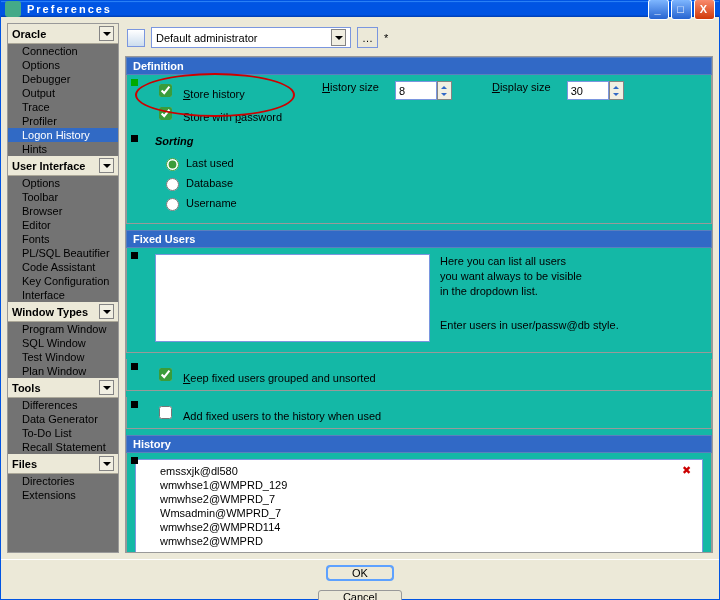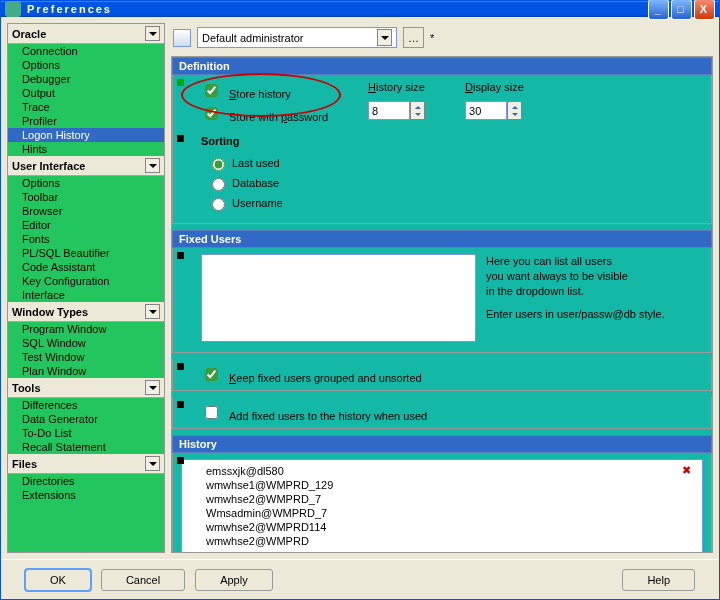--- a/index.html
+++ b/index.html
@@ -5,21 +5,21 @@
 * { box-sizing: border-box; font-family: Tahoma, sans-serif; font-size: 11px; }
 body { margin: 0; background: #ece9d8; overflow: hidden; }
 .window { width: 720px; height: 600px; border: 1px solid #0054e3; background: #ece9d8; display: flex; flex-direction: column; }
 .titlebar { height: 16px; background: linear-gradient(#3a93ff,#0054e3 10%,#0054e3 85%,#003db0); color: #fff; display: flex; align-items: center; padding: 0 4px; font-size: 13px; font-weight: bold; letter-spacing: 2px; }
 .titlebar .icon { width: 16px; height: 16px; background: #4a8; border-radius: 3px; margin-right: 6px; }
 .titlebar .spacer { flex: 1; }
 .tbtn { width: 21px; height: 21px; margin-left: 2px; border: 1px solid #fff; border-radius: 3px; display: flex; align-items: center; justify-content: center; font-weight: bold; color: #fff; }
 .tbtn.min,.tbtn.max { background: linear-gradient(#7eb6ff,#2764d0); }
 .tbtn.close { background: linear-gradient(#f98a6d,#d0390a); }
 .body { flex: 1; display: flex; padding: 6px; gap: 6px; min-height: 0; }
-.tree { width: 158px; background: #22c55e; border: 1px solid #999; overflow-y: auto; position: relative; }
+.tree { width: 112px; background: #737373; border: 1px solid #999; overflow-y: auto; position: relative; }
 .cat { background: #ece9d8; border: 1px solid #aca899; border-width: 0 0 1px 0; font-weight: bold; padding: 2px 4px; display: flex; align-items: center; }
 .cat .dd { width: 15px; height: 15px; border: 1px solid #848484; background: #f1efe2; margin-left: auto; display: flex; align-items: center; justify-content: center; }
 .dd::after { content: ""; border: 4px solid transparent; border-top-color: #000; margin-top: 4px; }
 .leaf { padding: 1px 4px 1px 14px; }
 .leaf.sel { background: #316ac5; color: #fff; }
 .right { flex: 1; display: flex; flex-direction: column; min-height: 0; }
 .admin-row { display: flex; align-items: center; gap: 6px; padding: 4px 2px 8px; }
 .admin-row .aicon { width: 18px; height: 18px; background: linear-gradient(#fff,#cde); border: 1px solid #7a96df; }
 .combo { flex: 0 0 200px; height: 21px; border: 1px solid #7a96df; background: #fff; display: flex; align-items: center; padding: 0 4px; }
 .combo .cdd { width: 15px; height: 17px; border: 1px solid #848484; background: #f1efe2; margin-left: auto; display: flex; align-items: center; justify-content: center; }
@@ -28,39 +28,39 @@
 .panel-scroll { flex: 1; border: 1px solid #999; background: #14b8a6; overflow-y: scroll; padding: 0; }
 .section-head { background: #3169c6; color: #fff; font-weight: bold; padding: 2px 6px; border: 1px solid #5b7fbe; }
 .section-body { padding: 6px 8px 10px; border: 1px solid #999; border-top: none; margin-bottom: 6px; position: relative; }
 .bullet { position: absolute; left: 4px; top: 4px; width: 7px; height: 7px; background: #000; }
 .bullet.g { background: #0a0; }
 .def-row { display: flex; align-items: flex-start; gap: 40px; padding-left: 20px; }
 .chk-col { display: flex; flex-direction: column; gap: 4px; }
 .chk { display: flex; align-items: flex-end; gap: 8px; }
 .chk input { accent-color: #3a9c3a; }
 .chk u { text-decoration: underline; }
-.spin-col { display: flex; flex-direction: column; gap: 8px; }
+.spin-col { display: flex; gap: 16px; }
 .spin { display: flex; }
 .spin input { width: 42px; height: 19px; border: 1px solid #7a96df; padding: 0 3px; }
 .spin .sbtn { width: 15px; height: 19px; border: 1px solid #848484; background: #f1efe2; display: flex; flex-direction: column; }
 .sbtn div { flex: 1; display: flex; align-items: center; justify-content: center; }
 .sbtn div::before { content: ""; border: 3px solid transparent; }
 .sbtn .up::before { border-bottom-color: #3169c6; }
 .sbtn .dn::before { border-top-color: #3169c6; margin-top: 3px; }
 .ellipse { position: absolute; border: 2px solid #c00; border-radius: 50%; pointer-events: none; }
-.sub-head { font-weight: bold; padding: 2px 0 6px 20px; }
+.sub-head { font-weight: bold; padding: 2px 0 6px 20px; font-style: italic; }
 .radio { display: flex; align-items: center; gap: 4px; padding: 2px 0 2px 26px; }
 .radio input { accent-color: #3a9c3a; }
 .fixed-body { display: flex; gap: 10px; padding-left: 20px; }
 .txtarea { flex: 0 0 275px; height: 88px; border: 1px solid #7a96df; background: #fff; overflow-y: scroll; }
 .hint { font-size: 11px; line-height: 15px; }
 .hist-box { height: 110px; border: 1px solid #7a96df; background: #fff; display: flex; padding-left: 20px; gap: 32px; }
 .hist-list { flex: 1; padding: 4px; line-height: 14px; }
 .hist-icon { width: 20px; padding-top: 4px; color: #c00; }
-.footer { height: 40px; display: flex; align-items: center; padding: 6px 24px; gap: 10px; border-top: 1px solid #fff; }
+.footer { height: 40px; display: flex; align-items: center; padding: 6px 5px; gap: 10px; border-top: 1px solid #fff; flex-direction: column; }
 .btn { height: 22px; padding: 0 24px; border: 1px solid #999; background: #ece9d8; border-radius: 3px; }
 .btn.def { outline: 2px solid #5da1ff; outline-offset: -1px; }
 ::-webkit-scrollbar { width: 16px; }
 ::-webkit-scrollbar-track { background: #f1efe2; }
 ::-webkit-scrollbar-thumb { background: #cdcabb; border: 1px solid #848484; }
 </style>
 </head>
 <body>
 
 <div class="window">
@@ -190,21 +190,21 @@
 
         <div class="section-head">Fixed Users</div>
         <div class="section-body">
           <div class="bullet"></div>
           <div class="fixed-body">
             <div class="txtarea"></div>
             <div class="hint">
               <div>Here you can list all users</div>
                 <div>you want always to be visible</div>
                 <div>in the dropdown list.</div>
-              <div style="margin-top:8px">Enter users in user/passw@db style.</div>
+              <div style="margin-top:19px">Enter users in user/passw@db style.</div>
             </div>
           </div>
         </div>
         <div class="section-body" style="padding:6px 8px;">
           <div class="bullet"></div>
           <label class="chk" style="padding-left:20px">
               <input type="checkbox" checked="" style="">
               <span><u>K</u>eep fixed users grouped and unsorted</span>
             </label>
         </div>

